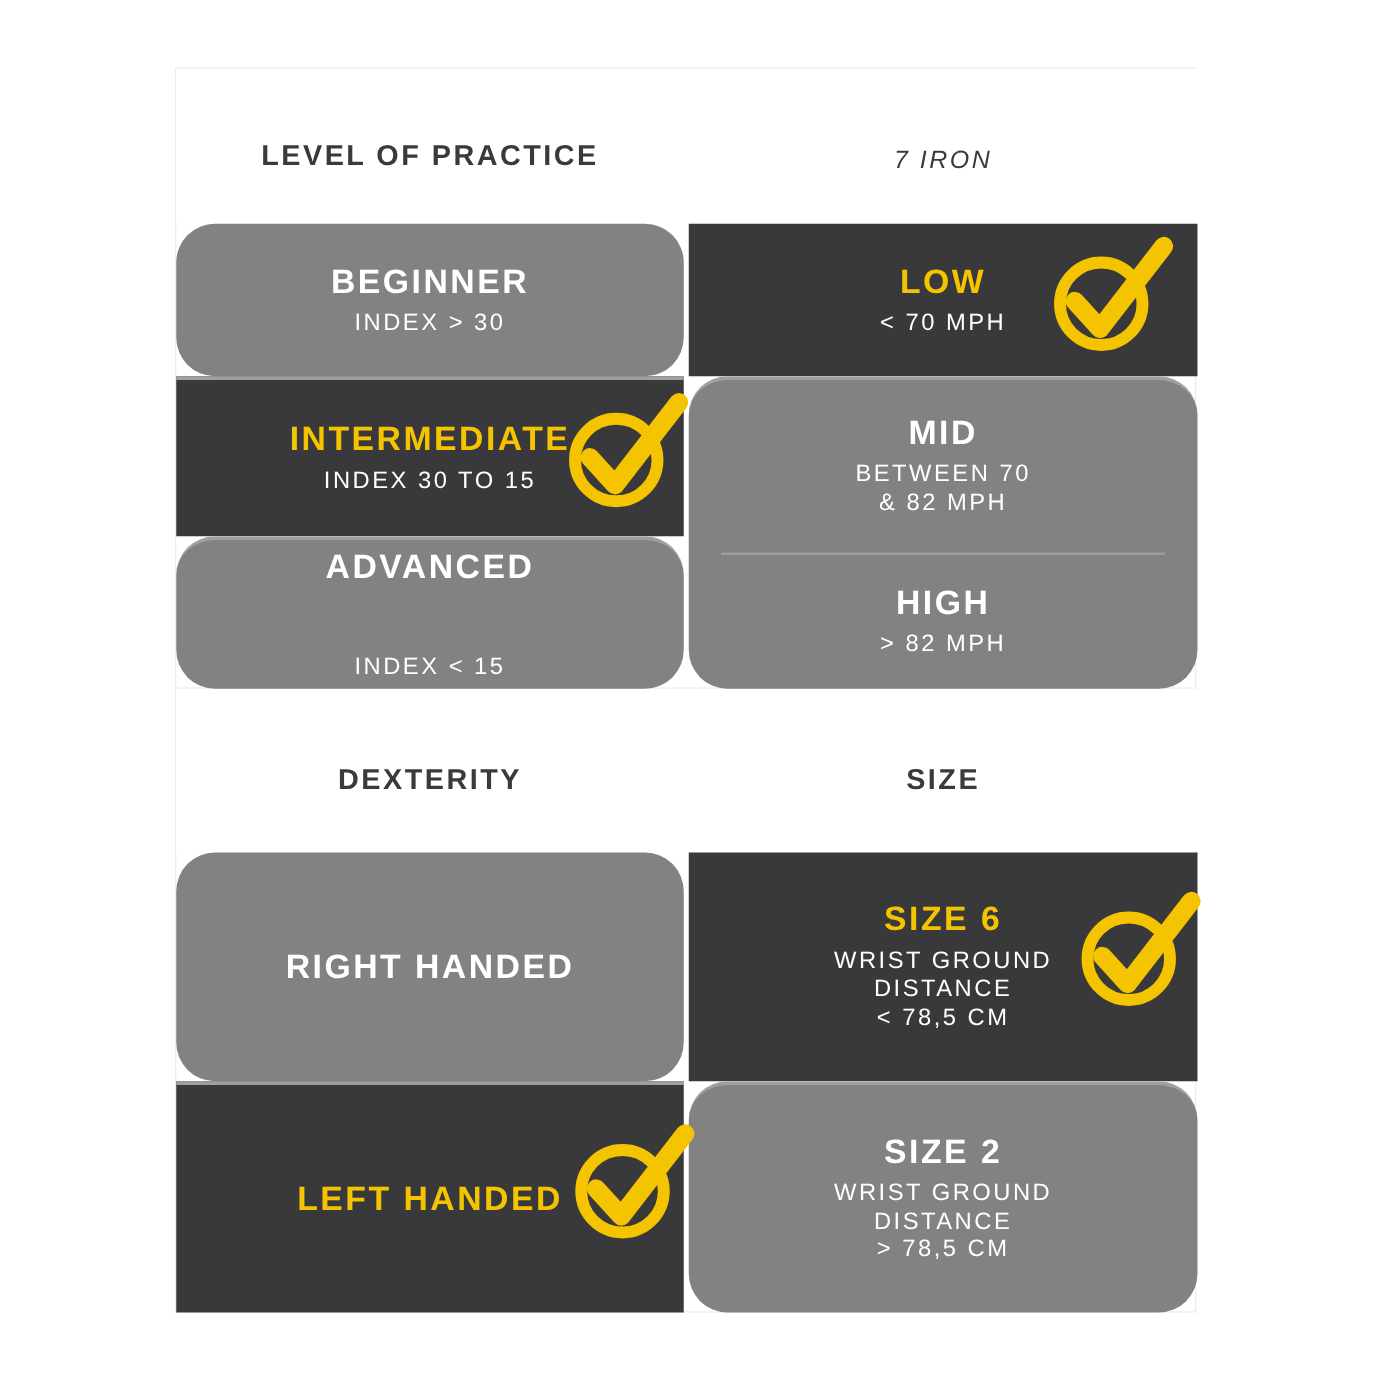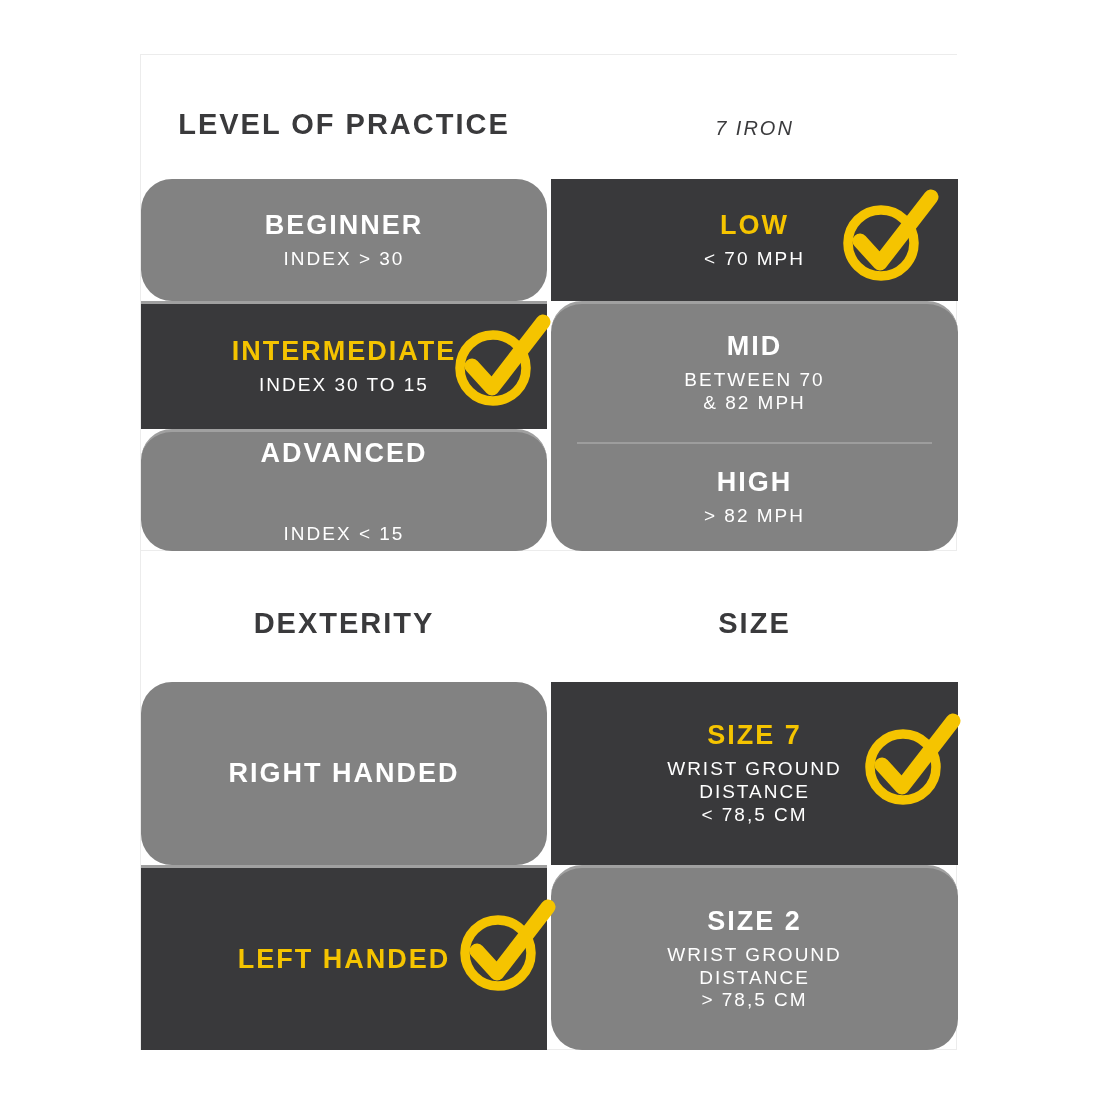--- a/index.html
+++ b/index.html
@@ -27,21 +27,21 @@
   .cell {
     position: absolute;
     box-sizing: border-box;
     display: flex; flex-direction: column;
     align-items: center; justify-content: center;
     text-align: center;
   }
   .hdr { background: #ffffff; padding-top: 14px; }
   .hdr-title {
     font-weight: bold;
-    font-size: 29px;
+    font-size: 23px;
     letter-spacing: 2px;
     color: var(--heading, #3a3a3c);
     white-space: nowrap;
   }
   .hdr-sub {
     font-style: italic;
     font-size: 20px;
     letter-spacing: 2px;
     color: var(--heading, #3a3a3c);
     margin-top: 8px;
@@ -149,21 +149,21 @@
 
     <div class="cell gray" style="left:0; top:627px; width:406px; height:183px;">
       <div class="opt-title">RIGHT HANDED</div>
     </div>
 
     <div class="cell dark gap-top" style="left:0; top:810px; width:406px; height:185px;">
       <div class="opt-title sel">LEFT HANDED</div>
     </div>
 
     <div class="cell dark" style="left:410px; top:627px; width:407px; height:183px;">
-      <div class="opt-title sel">SIZE 7</div>
+      <div class="opt-title sel">SIZE 6</div>
       <div class="opt-detail">WRIST GROUND
 DISTANCE
 &lt; 78,5 CM</div>
     </div>
 
     <div class="cell gray gap-top" style="left:410px; top:810px; width:407px; height:185px;">
       <div class="opt-title">SIZE 2</div>
       <div class="opt-detail">WRIST GROUND
 DISTANCE
 &gt; 78,5 CM</div>

